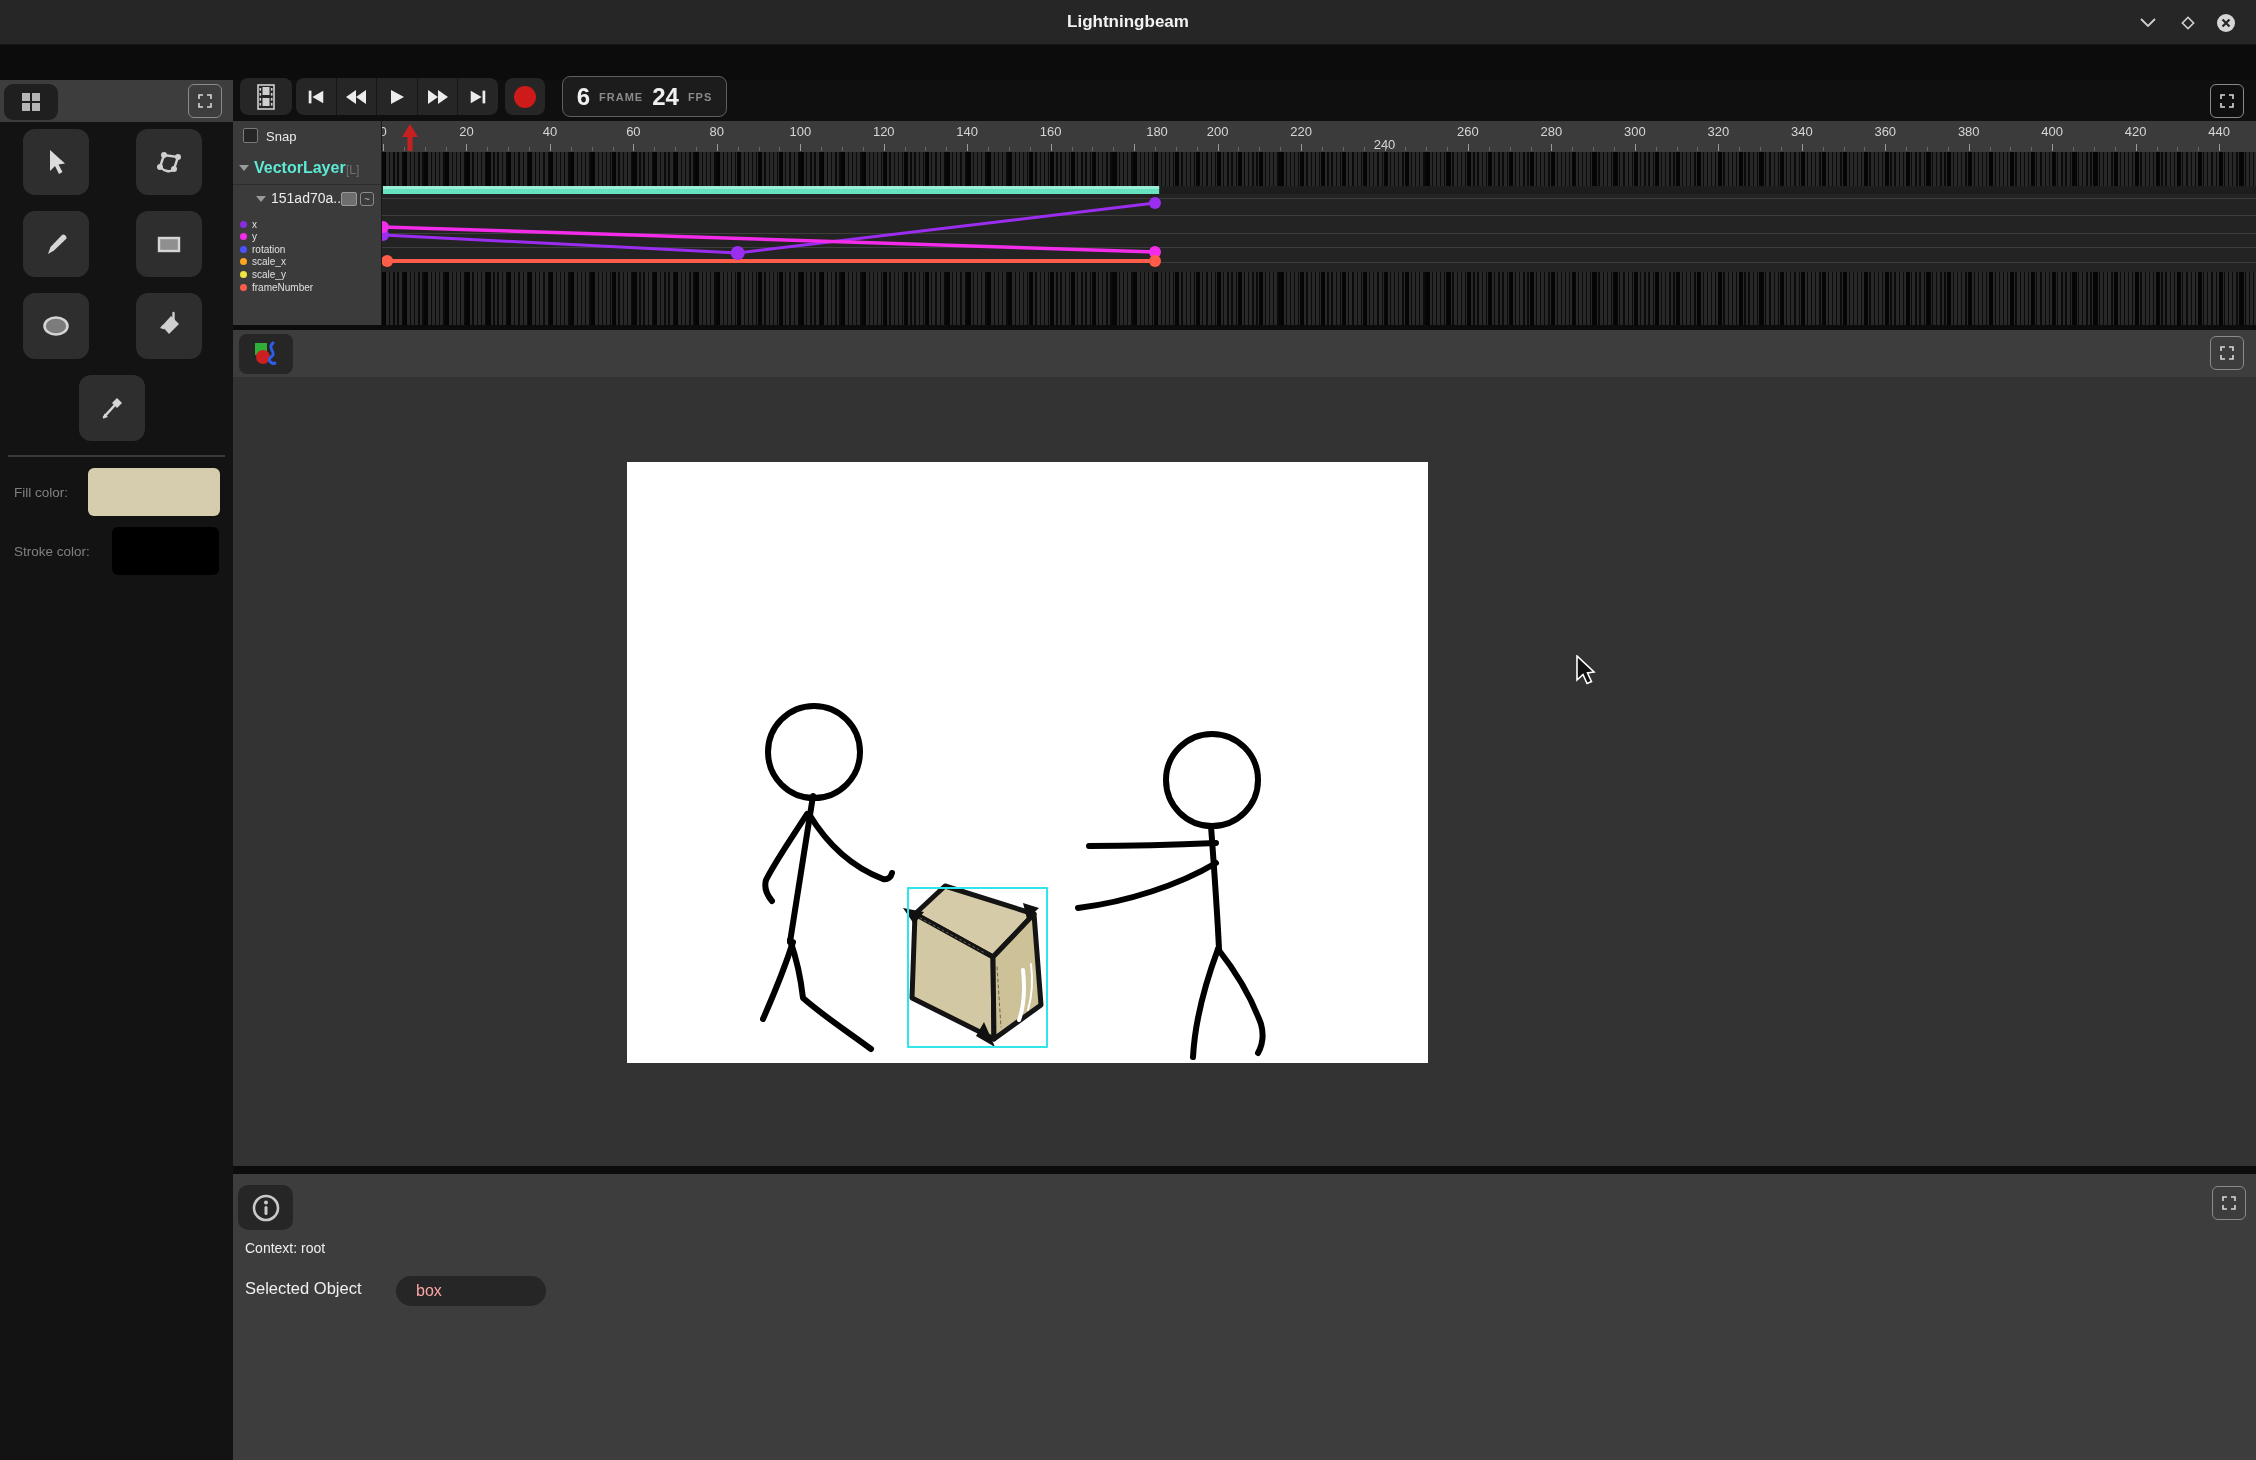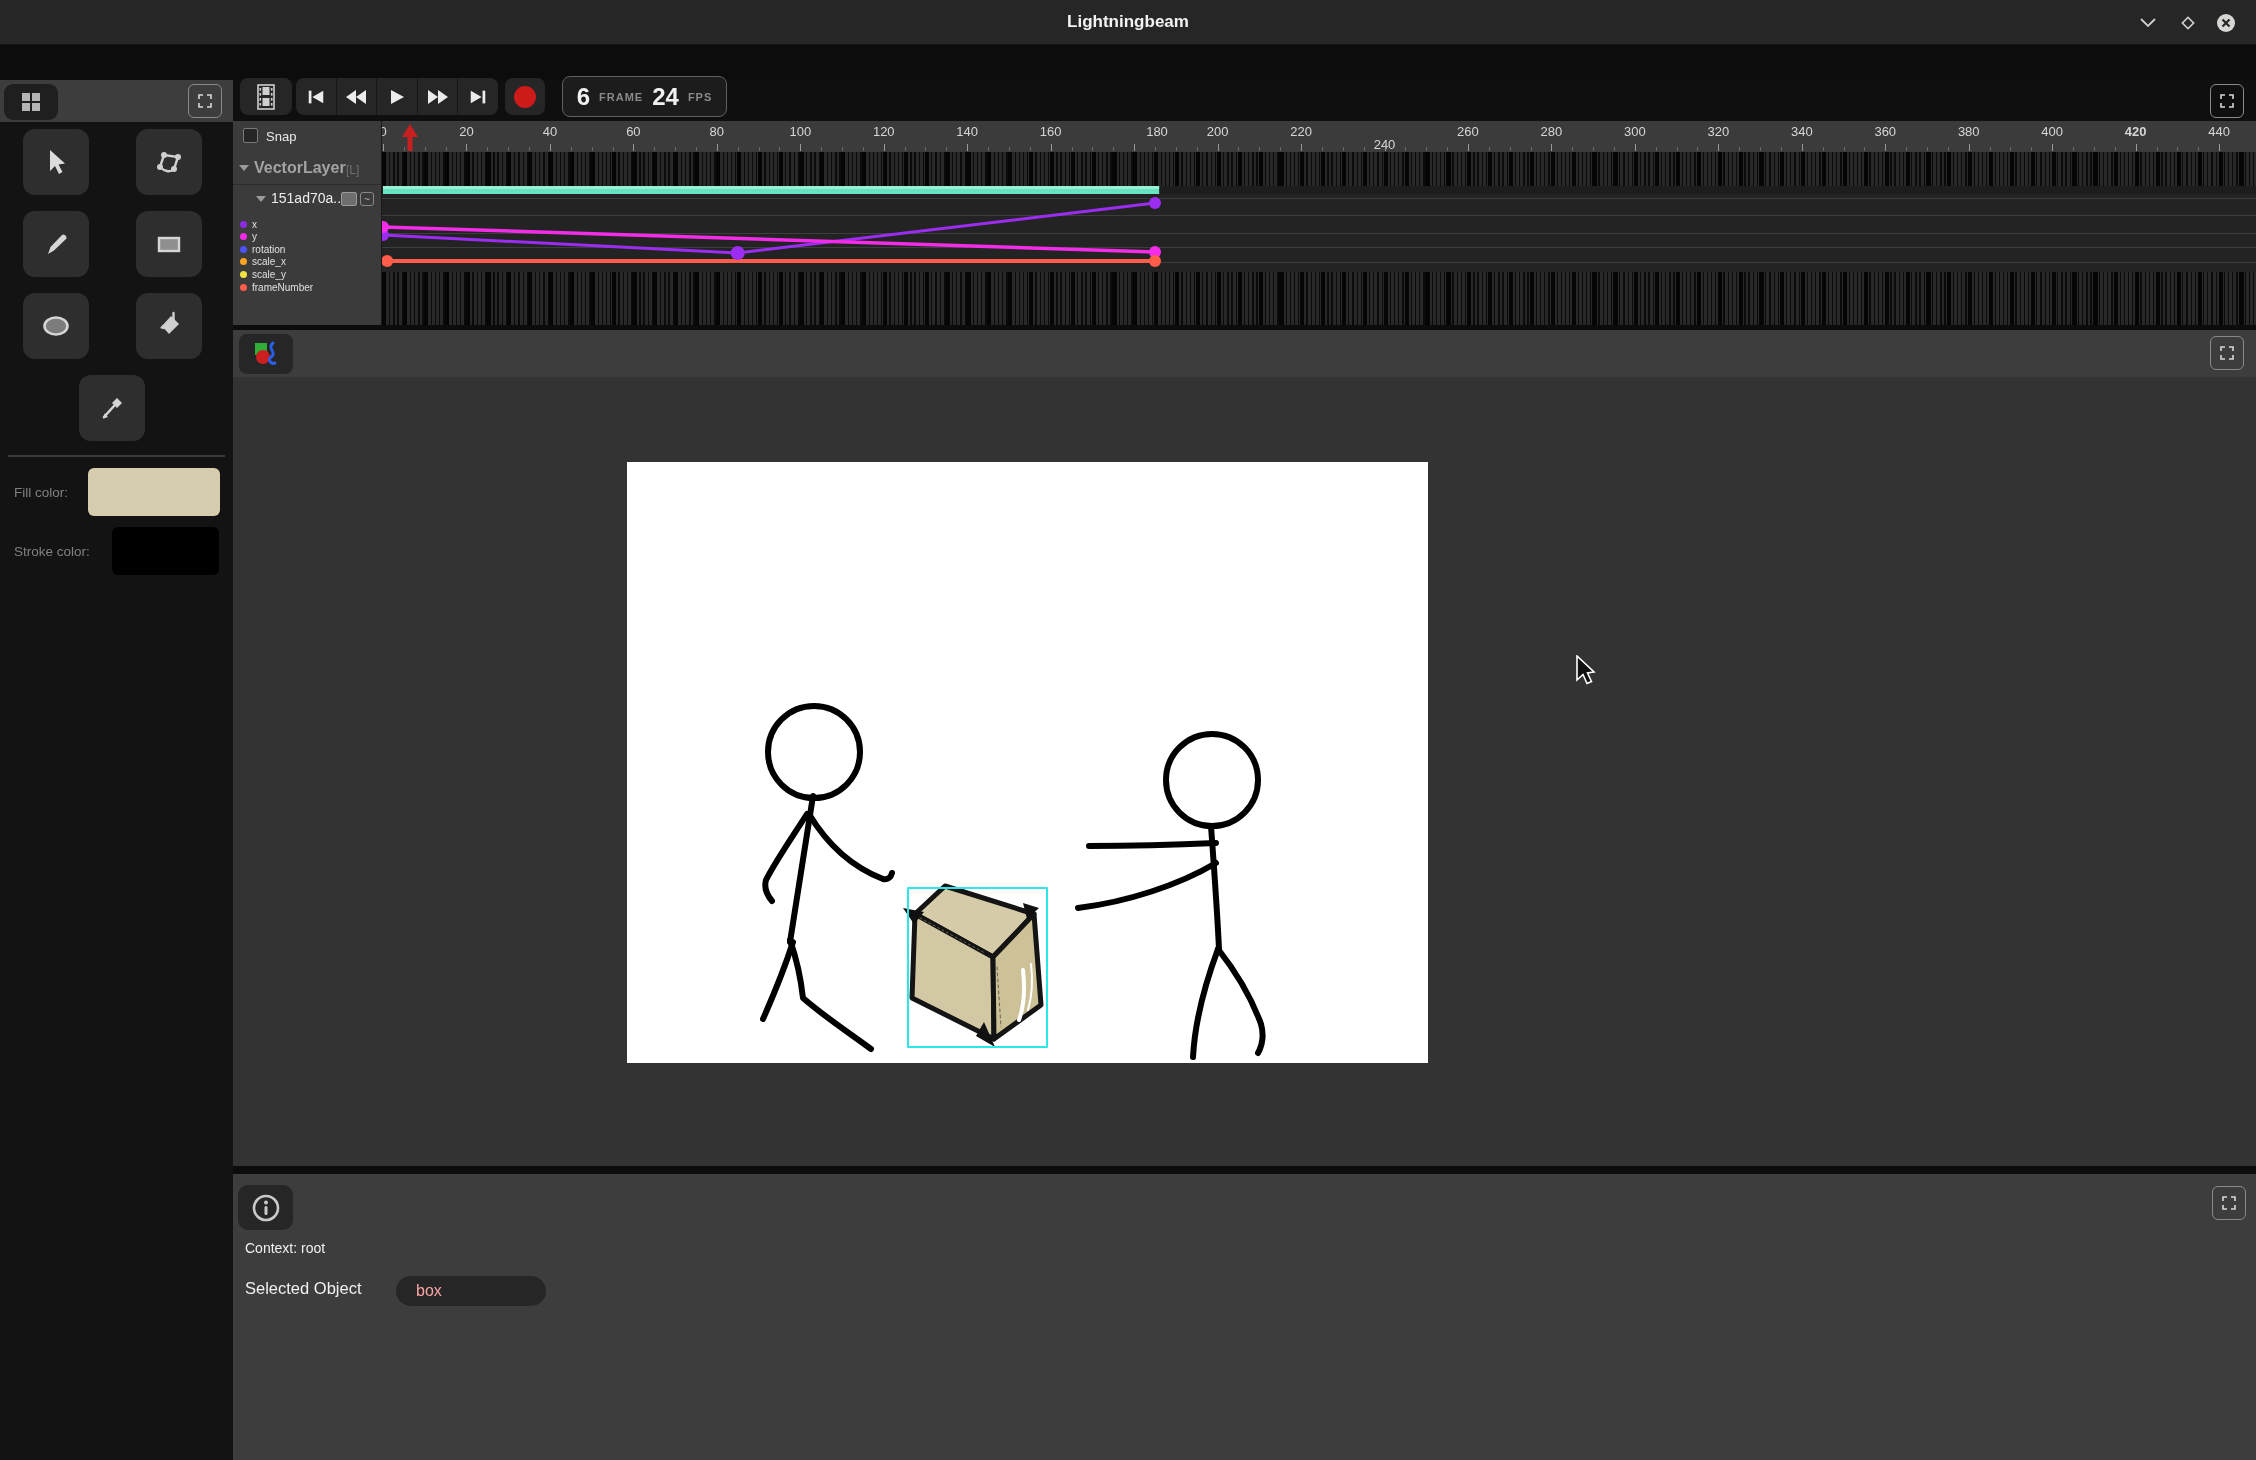--- a/index.html
+++ b/index.html
@@ -34,21 +34,21 @@
   .clab{font-size:11px;font-weight:bold;color:#8a8a8a;letter-spacing:1px;}
   .rulerstrip{left:233px;top:121px;width:2023px;height:31px;background:#3b3b3b;}
   .snapbox{left:243px;top:128px;width:15px;height:15px;background:#262626;border:1.5px solid #7a7a7a;border-radius:2px;box-sizing:border-box;}
   .snaplab{left:266px;top:121px;height:31px;line-height:31px;font-size:13px;color:#eaeaea;}
   #ruler{left:382px;top:121px;width:1874px;height:31px;overflow:hidden;}
   .ruler-num{position:absolute;top:3px;transform:translateX(-50%);font-size:13px;color:#d6d6d6;}
   .tick{position:absolute;bottom:1px;width:1px;}
   .layerpanel{left:233px;top:152px;width:148px;height:173px;background:#3b3b3b;}
   .rowsep{position:absolute;left:0;width:148px;height:1px;background:#2c2c2c;}
   .tri{width:0;height:0;border-left:5px solid transparent;border-right:5px solid transparent;border-top:6px solid #9a9a9a;display:inline-block;}
-  .vlayer-name{font-size:16px;font-weight:bold;color:#a3a3a3;}
+  .vlayer-name{font-size:16px;font-weight:bold;color:#5eead4;}
   .vlayer-suffix{font-size:12px;color:#707070;}
   .objname{font-size:14px;color:#ececec;}
   .objbtn-square{left:108px;top:40px;width:16px;height:14px;background:#6e6e6e;border:1px solid #9a9a9a;border-radius:2px;box-sizing:border-box;}
   .objbtn-tilde{left:127px;top:40px;width:14px;height:14px;border:1px solid #8a8a8a;border-radius:3px;box-sizing:border-box;
                 font-size:10px;color:#b0b0b0;display:flex;align-items:center;justify-content:center;}
   #props{left:233px;top:218px;width:148px;height:86px;}
   .prow{position:absolute;left:7px;height:12px;display:flex;align-items:center;gap:5px;}
   .pdot{width:7px;height:7px;border-radius:50%;}
   .plab{font-size:10px;color:#e0e0e0;}
   .framecols{background-color:#111;background-image:
@@ -246,21 +246,21 @@
       <span class="ruler-num" style="left: 919.06px;">220</span>
       <span class="ruler-num" style="left: 1002.52px; margin-top: 13px;">240</span>
       <span class="ruler-num" style="left: 1085.98px;">260</span>
       <span class="ruler-num" style="left: 1169.44px;">280</span>
       <span class="ruler-num" style="left: 1252.9px;">300</span>
       <span class="ruler-num" style="left: 1336.36px;">320</span>
       <span class="ruler-num" style="left: 1419.82px;">340</span>
       <span class="ruler-num" style="left: 1503.28px;">360</span>
       <span class="ruler-num" style="left: 1586.74px;">380</span>
       <span class="ruler-num" style="left: 1670.2px;">400</span>
-      <span class="ruler-num" style="left: 1753.66px; font-weight: bold;">420</span>
+      <span class="ruler-num" style="left: 1753.66px;">420</span>
       <span class="ruler-num" style="left: 1837.12px;">440</span>
       <div class="tick" style="left: 1px; height: 7px; background: rgb(154, 154, 154);"></div>
       <div class="tick" style="left: 21.865px; height: 4px; background: rgb(102, 102, 102);"></div>
       <div class="tick" style="left: 42.73px; height: 4px; background: rgb(102, 102, 102);"></div>
       <div class="tick" style="left: 63.595px; height: 4px; background: rgb(102, 102, 102);"></div>
       <div class="tick" style="left: 84.46px; height: 7px; background: rgb(154, 154, 154);"></div>
       <div class="tick" style="left: 105.325px; height: 4px; background: rgb(102, 102, 102);"></div>
       <div class="tick" style="left: 126.19px; height: 4px; background: rgb(102, 102, 102);"></div>
       <div class="tick" style="left: 147.055px; height: 4px; background: rgb(102, 102, 102);"></div>
       <div class="tick" style="left: 167.92px; height: 7px; background: rgb(154, 154, 154);"></div>

